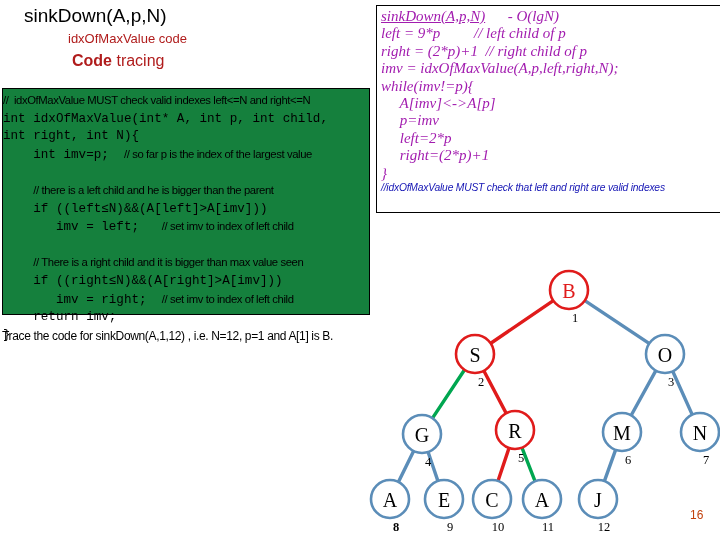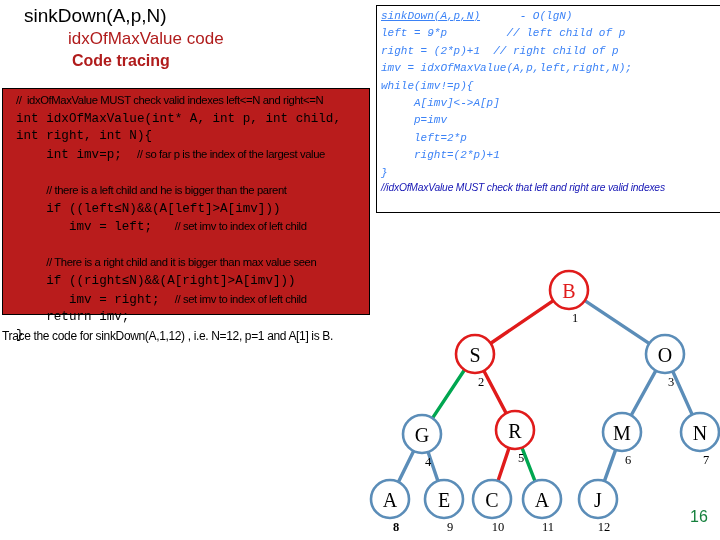--- a/index.html
+++ b/index.html
@@ -13,36 +13,36 @@
   }
   .slide{position:absolute;left:0;top:0;width:632px;height:540px;}
 
   
   #title-block{position:absolute;left:24px;top:4px;width:340px;}
   #title-main{
     font-size:19px;color:#000;line-height:24px;letter-spacing:0px;
     white-space:nowrap;
   }
   #title-sub1{
-    font-size:17px;color:#b01c1c;line-height:22px;margin-left:44px;
+    font-size:13px;color:#b01c1c;line-height:22px;margin-left:44px;
     white-space:nowrap;
   }
   #title-sub2{
     font-size:16px;color:#b01c1c;line-height:21px;margin-left:48px;font-weight:bold;
     white-space:nowrap;
   }
-  #title-sub2 .thin{font-weight:bold;}
+  #title-sub2 .thin{font-weight:normal;}
 
   
   #left-code-box{
     position:absolute;left:2px;top:88px;width:368px;height:227px;
     border:1.3px solid #000;
     box-sizing:border-box;
-    background:#b91c1c;
-    padding:3px 4px 0 13px;
+    background:#15803d;
+    padding:3px 4px 0 0;
   }
   .codeline{
     font-family:"Liberation Mono", monospace;
     font-size:12.6px;line-height:17.6px;color:#000;white-space:pre;
   }
   .cmt{
     font-family:"Liberation Sans", sans-serif;
     font-size:11.3px;
     letter-spacing:-0.4px;
   }
@@ -52,22 +52,22 @@
   #right-code-box{
     position:absolute;left:376px;top:5px;width:344px;height:208px;
     border-top:1.3px solid #000;
     border-bottom:1.3px solid #000;
     border-left:1.3px solid #000;
     box-sizing:border-box;
     background:#fff;
     padding:2px 0 0 4px;
   }
   .bline{
-    font-family:Liberation Mono, monospace;
-    font-size:11px;line-height:17.4px;color:#3b82f6;white-space:pre;
+    font-family:Liberation Serif, serif;
+    font-size:15px;line-height:17.4px;color:#a21caf;white-space:pre;
     font-style:italic;
   }
   .bline u{text-decoration:underline;}
   .bcmt{
     font-family:"Liberation Sans", sans-serif;
     font-size:10.3px;font-style:italic;color:#1414b4;
     letter-spacing:-0.2px;white-space:pre;
   }
 
   
@@ -87,21 +87,21 @@
   }
   .node-index{
     font-family:"Liberation Serif", serif;
     font-size:12.5px;fill:#000;text-anchor:middle;
   }
   .node-index.bold{font-weight:bold;}
 
   
   #page-number{
     position:absolute;left:690px;top:508px;
-    font-size:16px;color:#15803d;
+    font-size:12px;color:#c2410c;
     font-family:"Liberation Sans", sans-serif;
   }
 </style>
 </head>
 <body>
 
 <div class="slide">
 
   <div id="title-block">
     <div id="title-main">sinkDown(A,p,N)</div>

